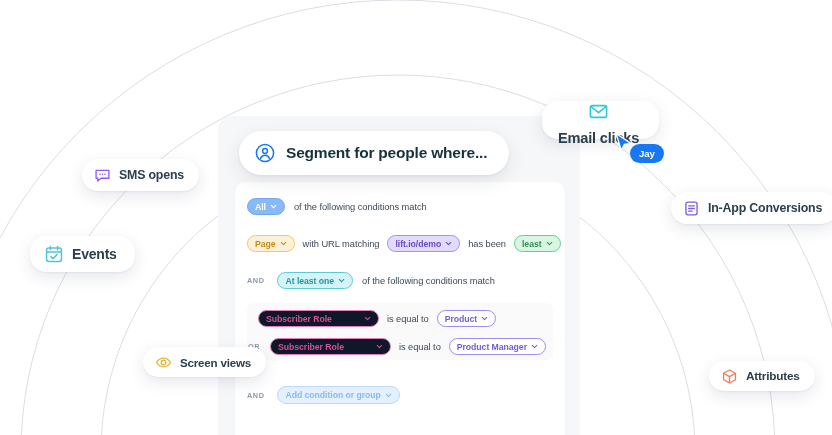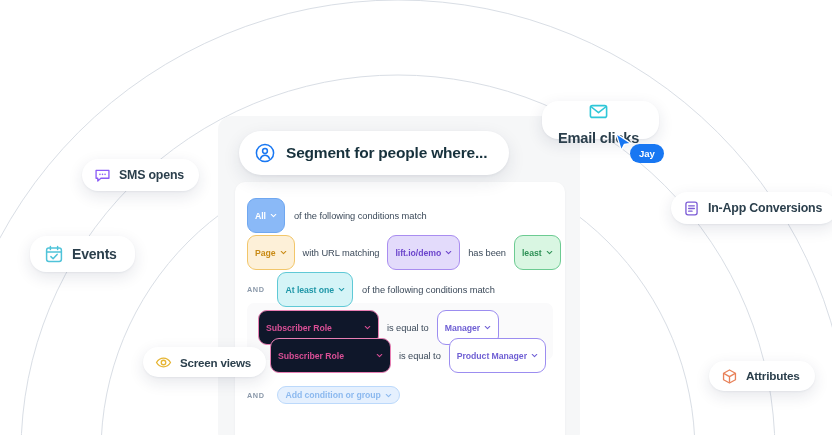--- a/index.html
+++ b/index.html
@@ -66,21 +66,21 @@
     font-size: 9.3px; color: #3c4a5a; letter-spacing: -.05px;
   }
   .conj {
     font-size: 7.3px; font-weight: 700;
     color: #8b99aa; letter-spacing: .55px;
   }
 
   
   .chip {
     display: inline-flex; align-items: center; gap: 4px;
-    height: 35px; padding: 0 7px;
+    height: 17px; padding: 0 7px;
     border-radius: 9px;
     font-size: 8.7px; font-weight: 600;
     letter-spacing: -.05px;
     border: 1px solid transparent;
     white-space: nowrap;
   }
   .chip .cv { width: 7px; height: 7px; flex: 0 0 7px; }
 
   .chip-all      { background:#8ab9f7; border-color:#6fa7f0; color:#ffffff; }
   .chip-page     { background:#fdf0d8; border-color:#f2c66a; color:#c98b16; }
@@ -206,21 +206,21 @@
 
   <div class="row" style="left:258px; top:310px;">
     <span class="chip chip-role">
       <span>Subscriber Role</span>
       <svg class="cv" viewBox="0 0 8 8" fill="none">
           <path d="M1.4 2.8 4 5.4l2.6-2.6" stroke="#d84e95" stroke-width="1.2" stroke-linecap="round" stroke-linejoin="round"></path>
         </svg>
     </span>
     <span class="row-text" style="margin:0 8px;">is equal to</span>
     <span class="chip chip-value">
-      <span>Manager</span>
+      <span>Product</span>
       <svg class="cv" viewBox="0 0 8 8" fill="none">
           <path d="M1.4 2.8 4 5.4l2.6-2.6" stroke="#6f5fd4" stroke-width="1.2" stroke-linecap="round" stroke-linejoin="round"></path>
         </svg>
     </span>
   </div>
 
   <div class="row" style="left:248px; top:338px;">
     <span class="conj">OR</span>
     <span class="chip chip-role" style="margin-left:10px;">
       <span>Subscriber Role</span>

